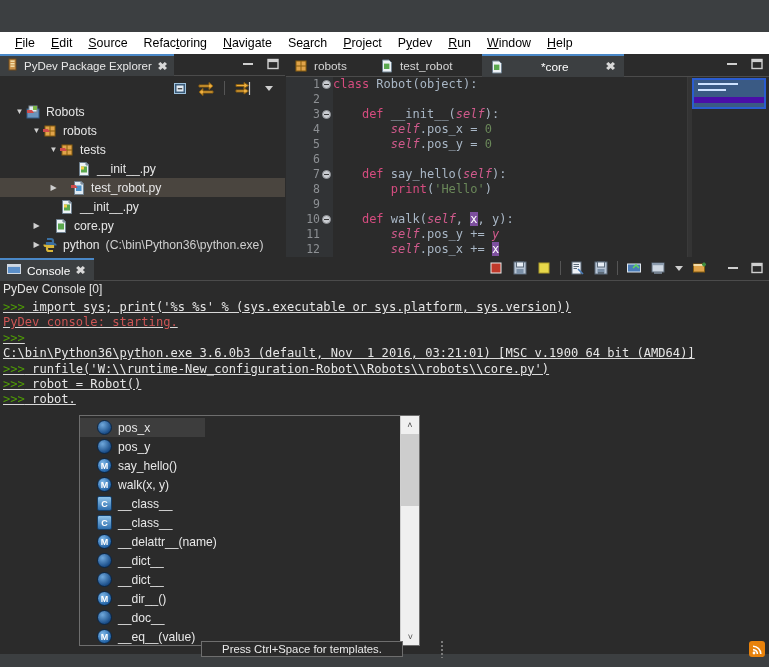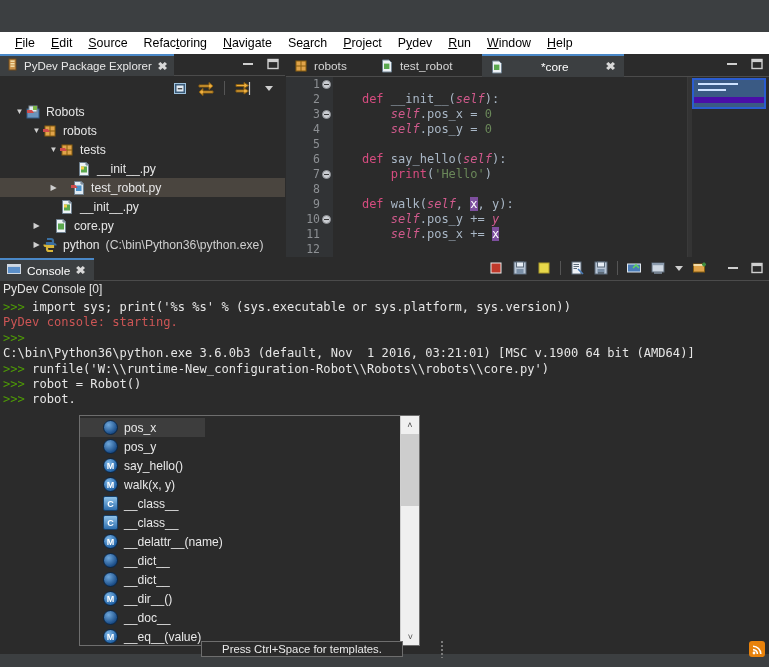--- a/index.html
+++ b/index.html
@@ -192,42 +192,42 @@
   .ct { width: 16px; height: 16px; display: flex; align-items: center; justify-content: center; }
   .ct-sep { width: 1px; height: 14px; background: #555; }
 
   .cons-title {
     position: absolute; left: 0; top: 23px; height: 17px; line-height: 17px;
     padding-left: 3px; font-size: 12px; color: #e2e2e2;
   }
   .cons-out {
     position: absolute; left: 0; top: 42px; width: 769px; bottom: 0;
     font-family: "DejaVu Sans Mono", monospace; font-size: 12.1px;
-    color: #d9d9d9; padding-left: 3px;
+    color: #d9d9d9; padding-left: 3px; text-decoration: underline;
   }
   .cline { height: 15.4px; line-height: 15.4px; white-space: pre; }
   .c-prompt { color: #4e9a06; }
   .c-err { color: #cc5555; }
   .c-in  { color: #e6e6e6; }
 
   
   .ac-popup {
     position: absolute; left: 79px; top: 415px;
     width: 341px; height: 231px;
     background: #2b2b2b;
     border: 1px solid #6e6e6e;
     overflow: hidden;
   }
   .ac-list {
     position: absolute; left: 0; top: 0; width: 321px; height: 229px;
     padding-top: 2px;
   }
   .ac-item {
     height: 19px; display: flex; align-items: center;
-    padding-left: 23px; gap: 6px; font-size: 12.1px; color: #e8e8e8;
+    padding-left: 17px; gap: 6px; font-size: 12.1px; color: #e8e8e8;
     white-space: nowrap;
   }
   .ac-item.sel { background: #3d3d3d; width: 125px; }
   .ac-ico {
     width: 15px; height: 15px; flex: 0 0 15px;
     display: flex; align-items: center; justify-content: center;
     font-size: 9px; font-weight: bold; color: #ffffff;
   }
   .ico-field {
     border-radius: 50%;
@@ -514,20 +514,21 @@
         </div>
       </div>
 
       <div class="ed-body">
         <div class="ed-gutter"></div>
         <div class="hl-line" style="top:150px;"></div>
         <div class="indentguide" style="left:79px; top:45px; height:90px;"></div>
         <div class="indentguide" style="left:79px; top:150px; height:30px;"></div>
 
         <div class="ed-code" style="padding-top:0;">
+          <div class="codeline"><span class="k-kw2">class</span><span class="k-txt"> Robot(object):</span></div>
           <div class="codeline"></div>
           <div class="codeline"><span class="k-txt">    </span><span class="k-kw2">def</span><span class="k-txt"> __init__(</span><span class="k-selfi">self</span><span class="k-txt">):</span></div>
           <div class="codeline"><span class="k-txt">        </span><span class="k-selfi">self</span><span class="k-txt">.pos_x = </span><span class="k-num">0</span></div>
           <div class="codeline"><span class="k-txt">        </span><span class="k-selfi">self</span><span class="k-txt">.pos_y = </span><span class="k-num">0</span></div>
           <div class="codeline"></div>
           <div class="codeline"><span class="k-txt">    </span><span class="k-kw2">def</span><span class="k-txt"> say_hello(</span><span class="k-selfi">self</span><span class="k-txt">):</span></div>
           <div class="codeline"><span class="k-txt">        </span><span class="k-kw2">print</span><span class="k-txt">(</span><span class="k-str">'Hello'</span><span class="k-txt">)</span></div>
           <div class="codeline"></div>
           <div class="codeline"><span class="k-txt">    </span><span class="k-kw2">def</span><span class="k-txt"> walk(</span><span class="k-selfi">self</span><span class="k-txt">, </span><span class="k-hl">x</span><span class="k-txt">, y):</span></div>
           <div class="codeline"><span class="k-txt">        </span><span class="k-selfi">self</span><span class="k-txt">.pos_y += </span><span class="k-selfi">y</span></div>

